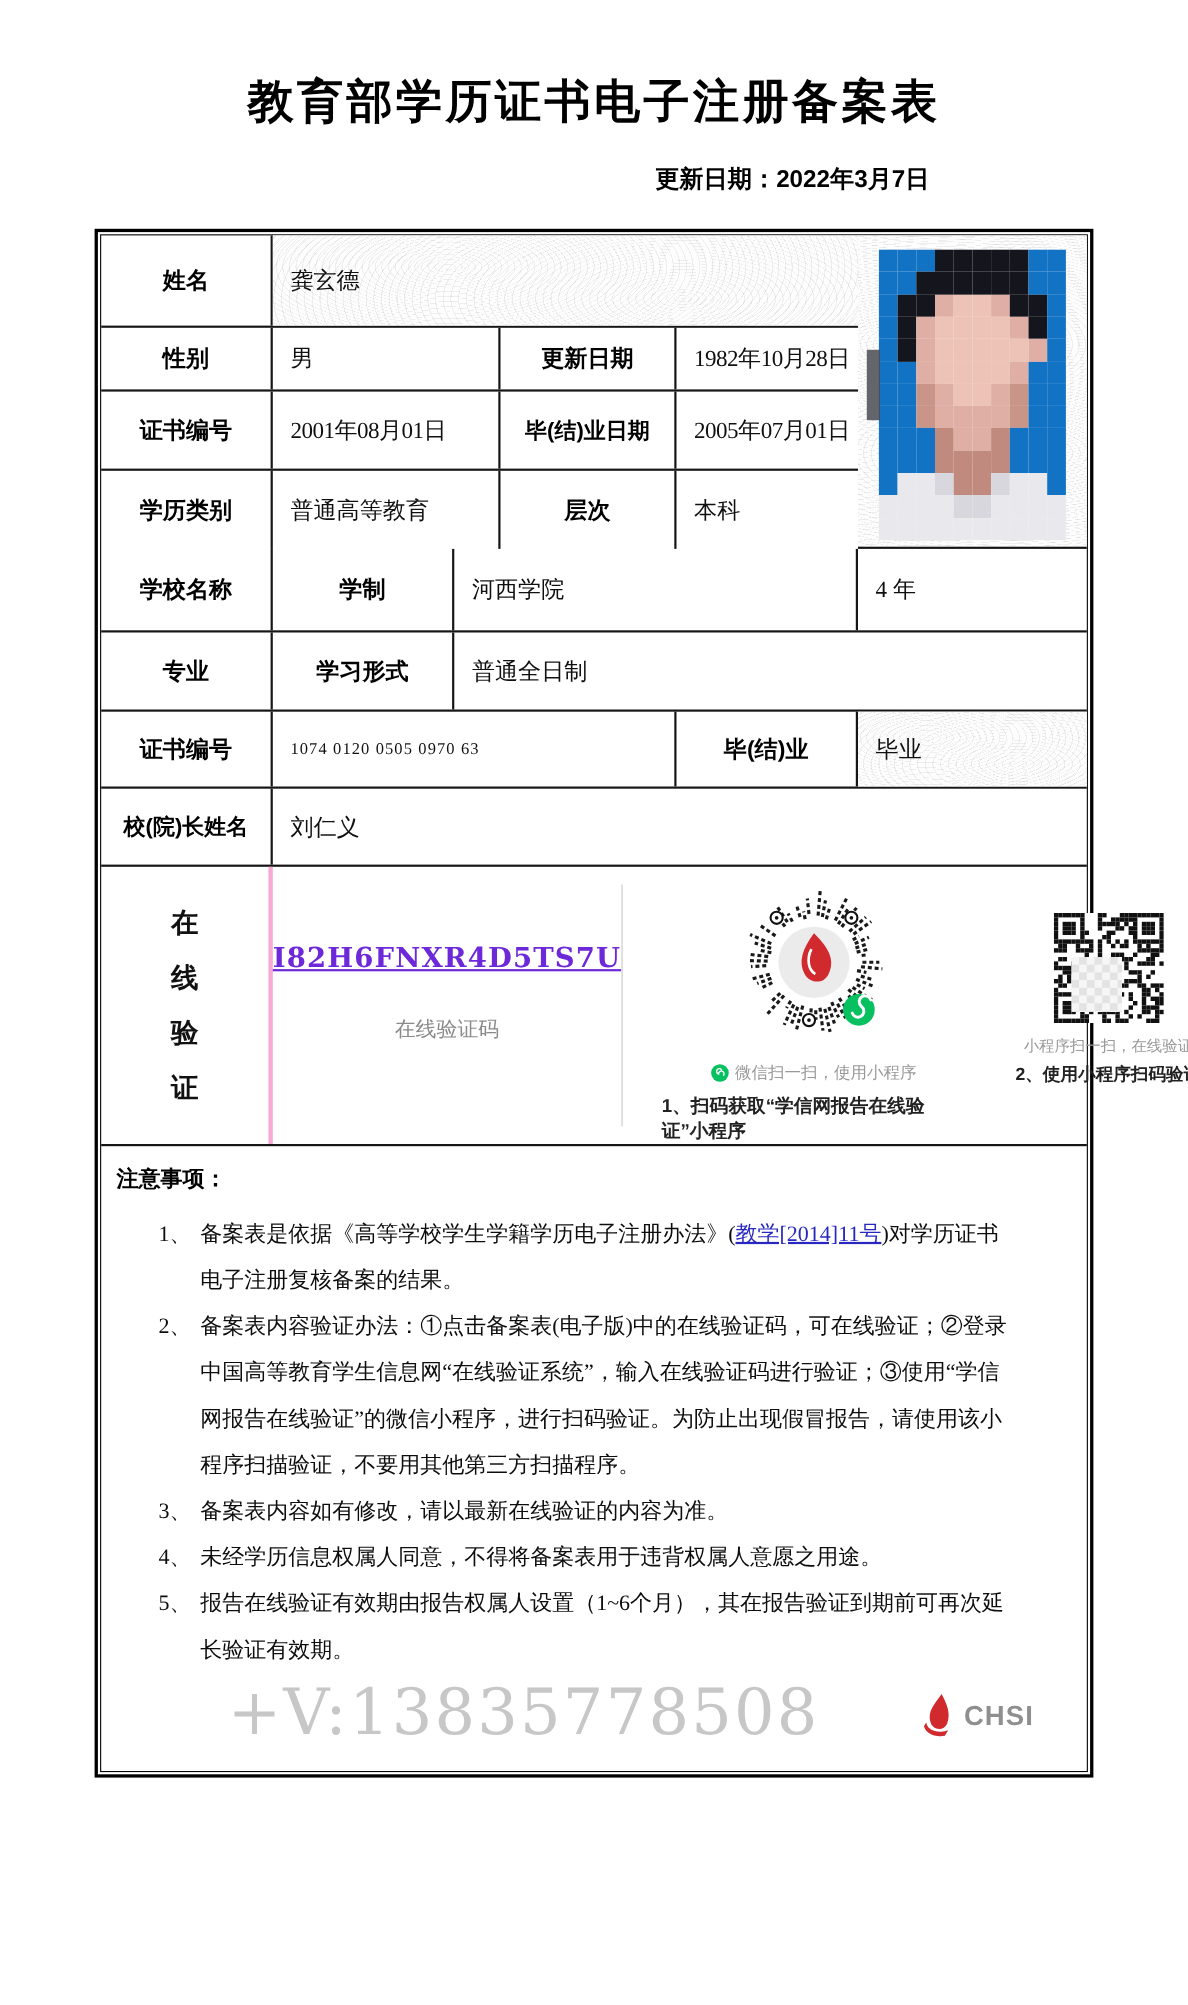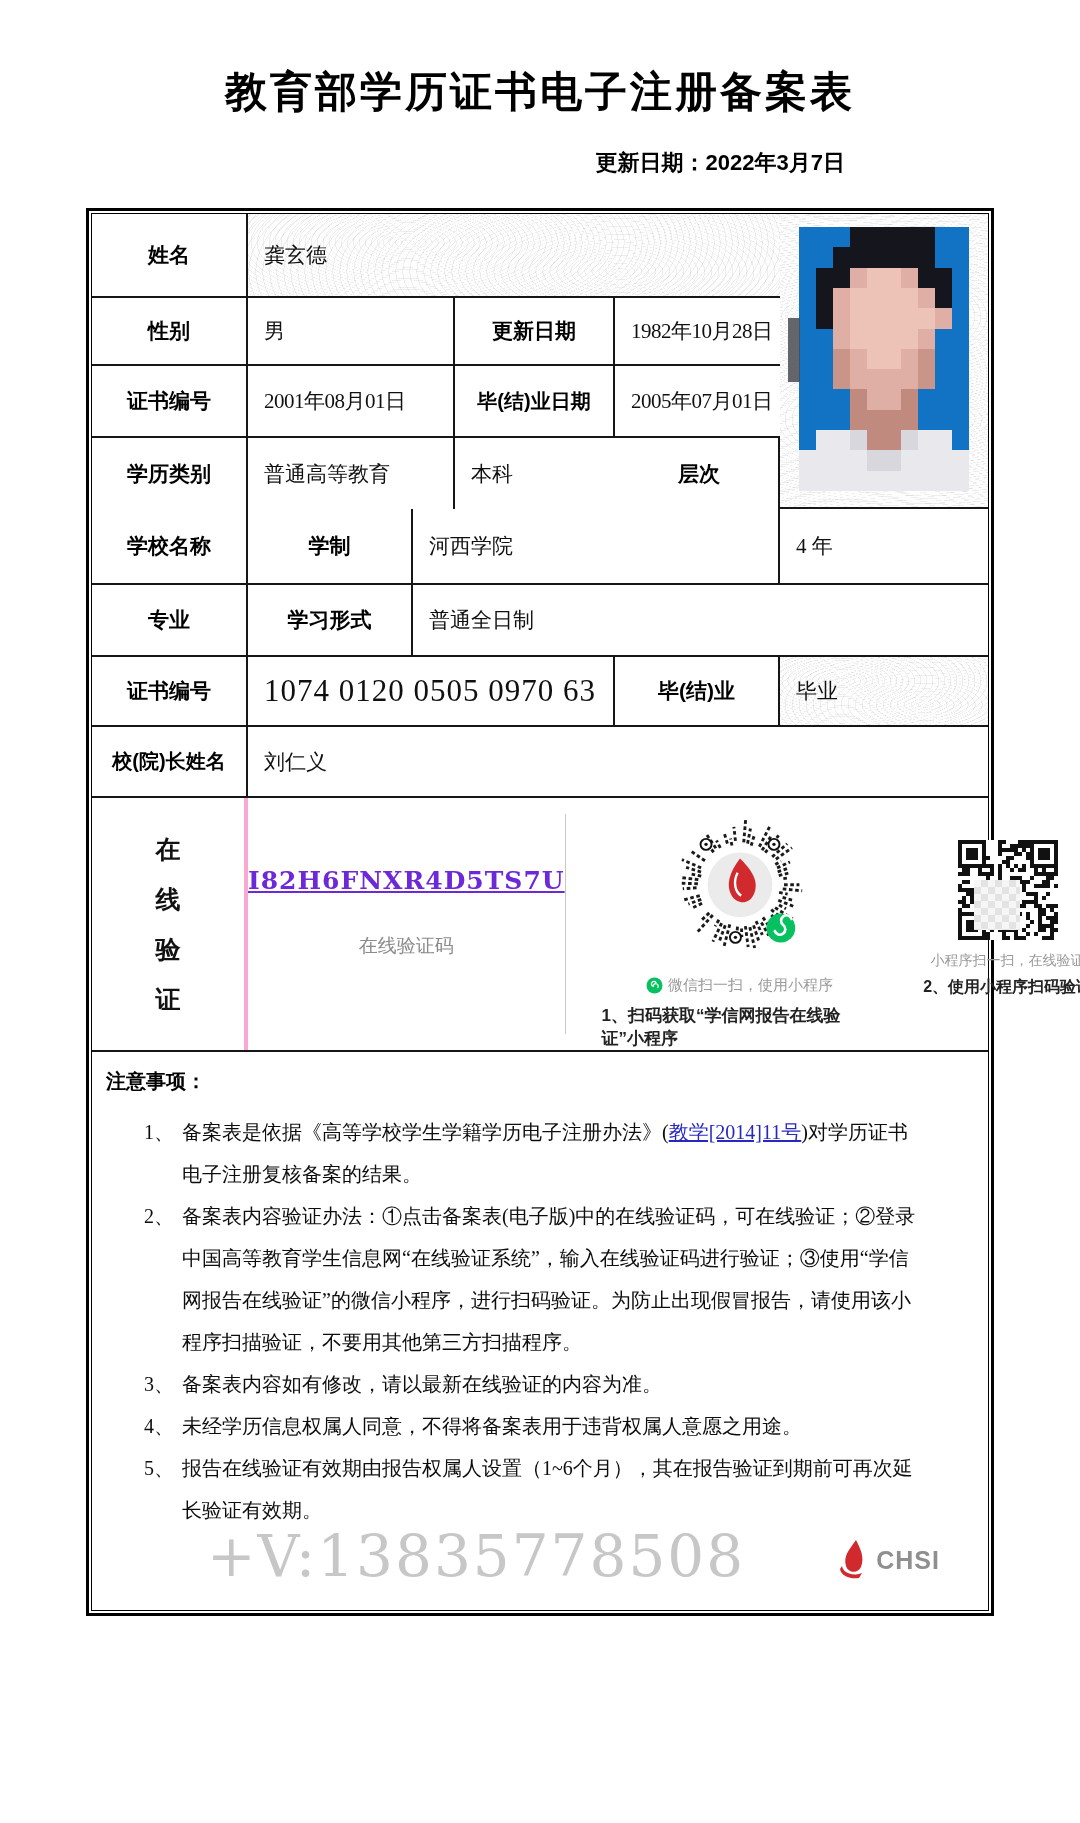--- a/index.html
+++ b/index.html
@@ -128,37 +128,37 @@
 <div class="frame-inner">
 
   <div class="tbl">
 
     <div class="top-block">
       <div class="left-rows">
         <div class="trow" style="height:84px">
           <div class="cell lbl">姓名</div>
           <div class="cell val last guilloche" style="flex:1 1 auto">龚玄德</div>
         </div>
-        <div class="trow" style="height:68px">
+        <div class="trow" style="height:58px">
           <div class="cell lbl">性别</div>
           <div class="cell val" style="flex:0 0 207px">男</div>
           <div class="cell lbl" style="flex:0 0 160px">更新日期</div>
           <div class="cell val last" style="flex:1 1 auto; letter-spacing:-0.5px">1982年10月28日</div>
         </div>
         <div class="trow" style="height:72px">
           <div class="cell lbl">证书编号</div>
           <div class="cell val" style="flex:0 0 207px; letter-spacing:-0.5px">2001年08月01日</div>
           <div class="cell lbl" style="flex:0 0 160px; font-size:20px">毕(结)业日期</div>
           <div class="cell val last" style="flex:1 1 auto; letter-spacing:-0.5px">2005年07月01日</div>
         </div>
         <div class="trow" style="height:71px; border-bottom:none">
           <div class="cell lbl">学历类别</div>
           <div class="cell val" style="flex:0 0 207px">普通高等教育</div>
+          <div class="cell lbl" style="flex:0 0 160px">层次</div>
           <div class="cell val last" style="flex:1 1 auto">本科</div>
-          <div class="cell lbl" style="flex:0 0 160px">层次</div>
         </div>
       </div>
       <div class="photo-cell guilloche">
         <div class="photo-grid">
               <div style="background: rgb(18, 115, 197);"></div>
               <div style="background: rgb(18, 115, 197);"></div>
               <div style="background: rgb(18, 115, 197);"></div>
               <div style="background: rgb(21, 21, 29);"></div>
               <div style="background: rgb(21, 21, 29);"></div>
               <div style="background: rgb(21, 21, 29);"></div>
@@ -297,21 +297,21 @@
       <div class="cell val" style="flex:0 0 367px">河西学院</div>
       <div class="cell val last" style="flex:1 1 auto">4 年</div>
     </div>
     <div class="trow" style="height:72px">
       <div class="cell lbl">专业</div>
       <div class="cell lbl" style="flex:0 0 165px">学习形式</div>
       <div class="cell val last" style="flex:1 1 auto">普通全日制</div>
     </div>
     <div class="trow" style="height:70px">
       <div class="cell lbl">证书编号</div>
-      <div class="cell val" style="flex:0 0 367px; font-size:31px; letter-spacing:1px">1074 0120 0505 0970 63</div>
+      <div class="cell val" style="flex:0 0 367px; font-size:15px; letter-spacing:1px">1074 0120 0505 0970 63</div>
       <div class="cell lbl" style="flex:0 0 165px">毕(结)业</div>
       <div class="cell val last guilloche" style="flex:1 1 auto">毕业</div>
     </div>
 
     <div class="trow" style="height:71px">
       <div class="cell lbl" style="font-size:20px">校(院)长姓名</div>
       <div class="cell val last" style="flex:1 1 auto">刘仁义</div>
     </div>
 
     <div class="r9">

